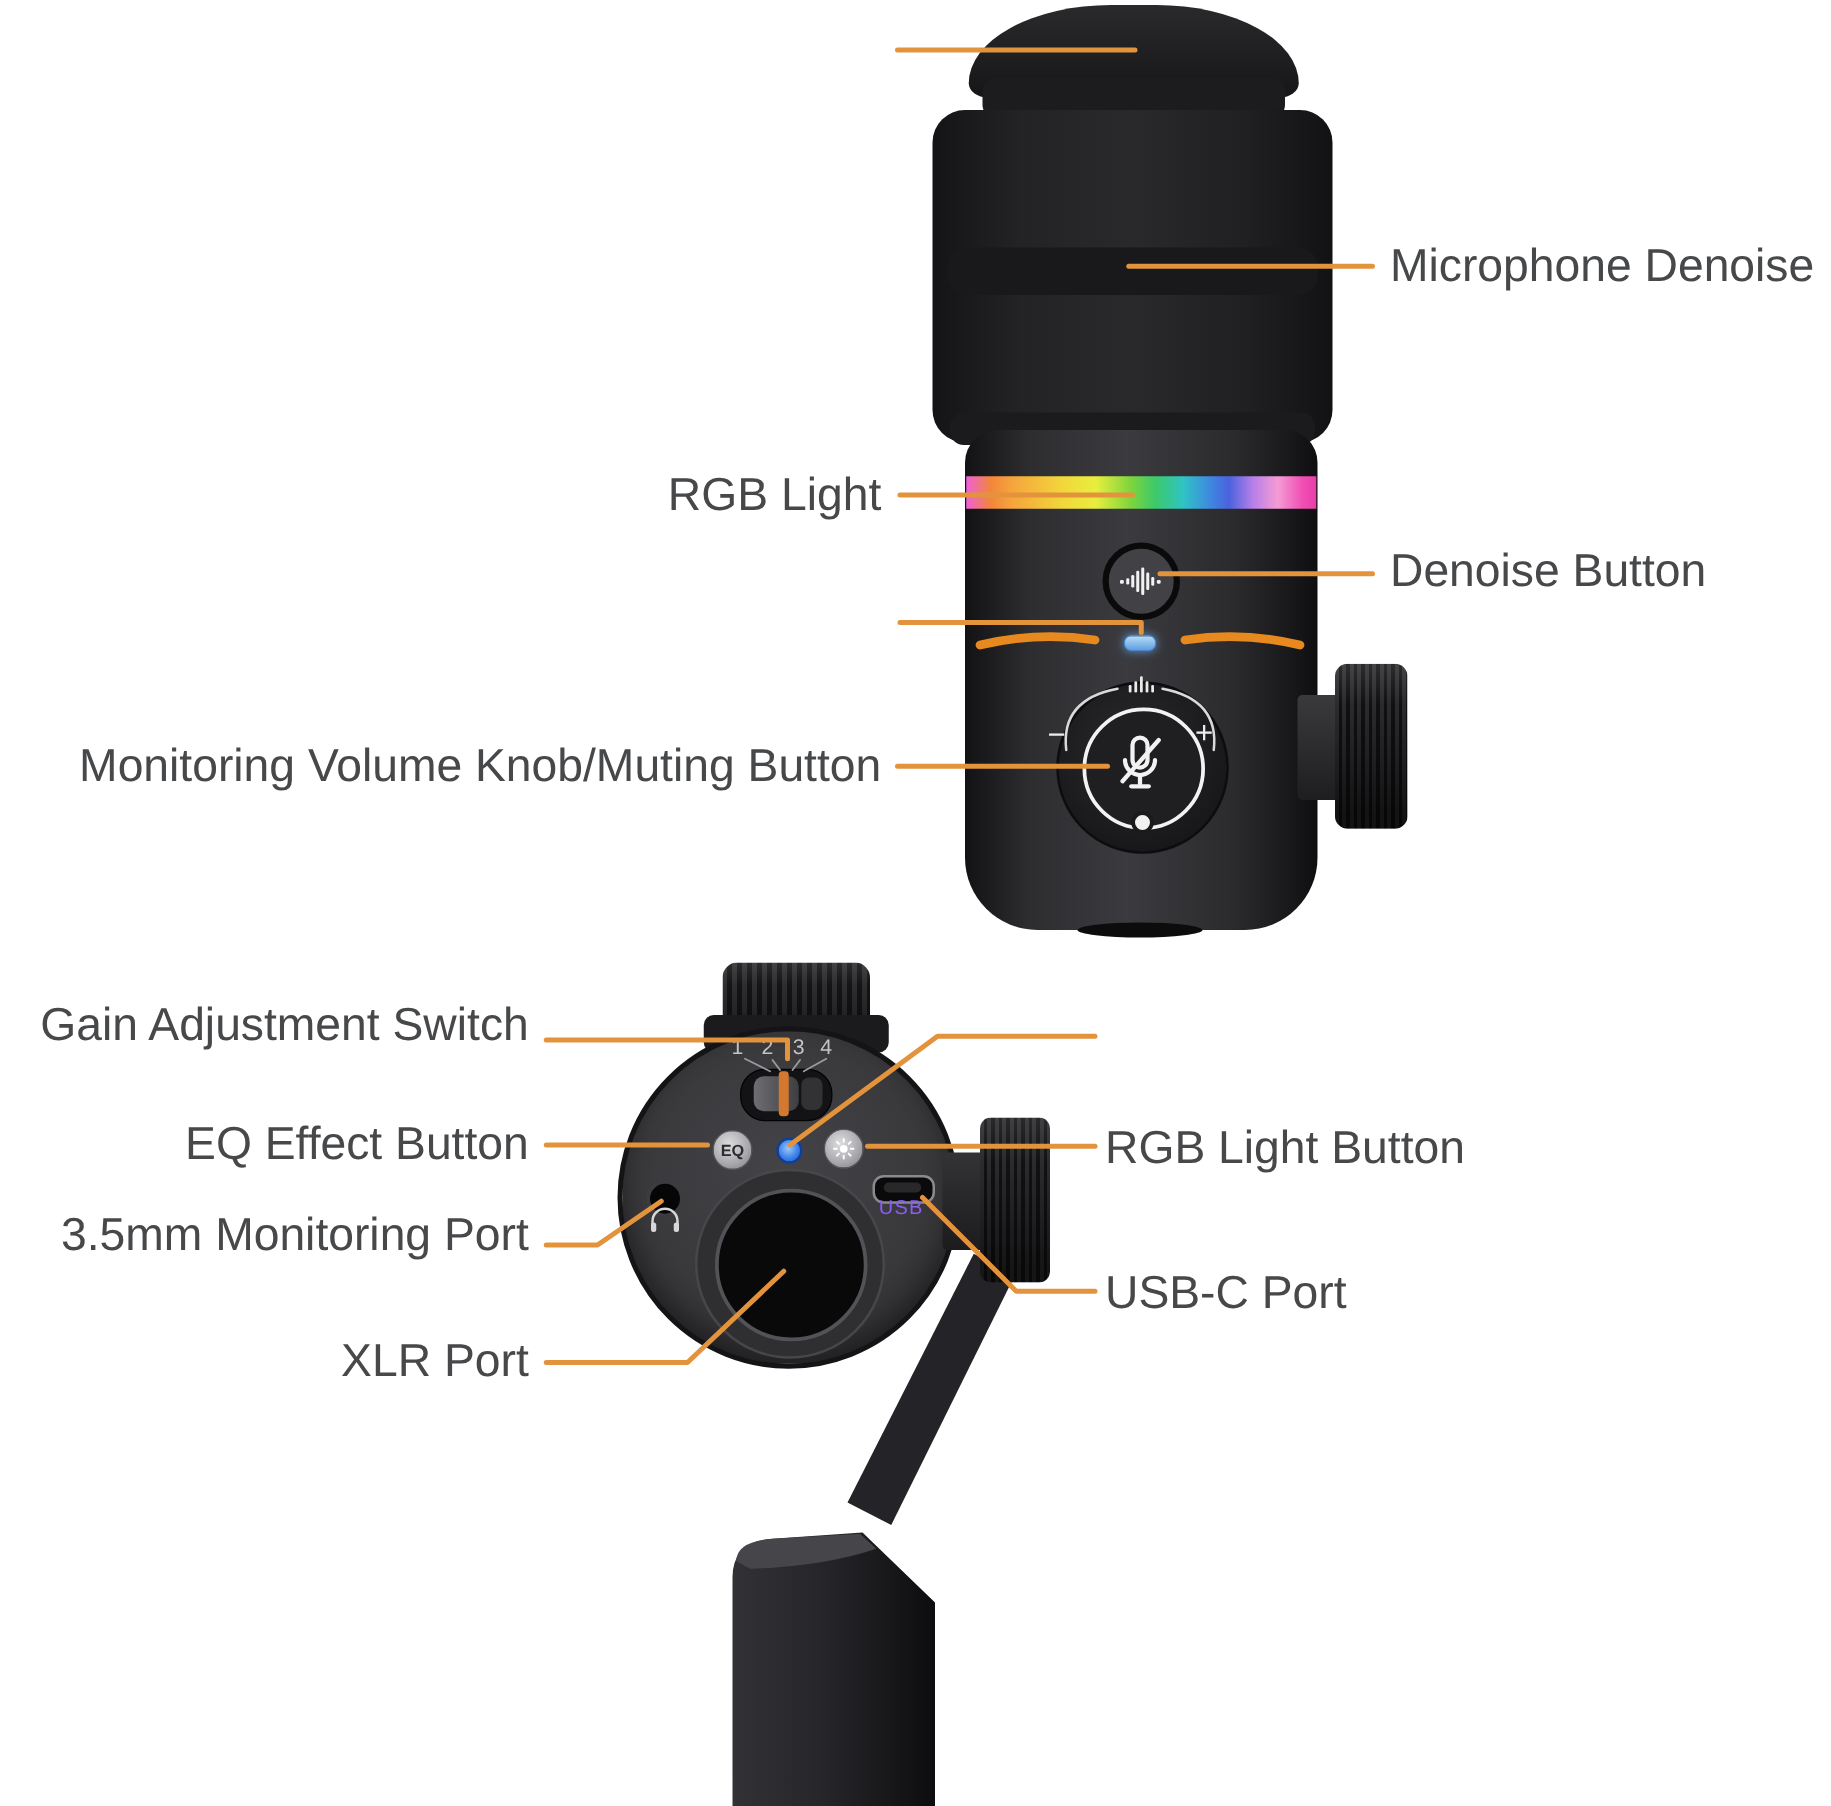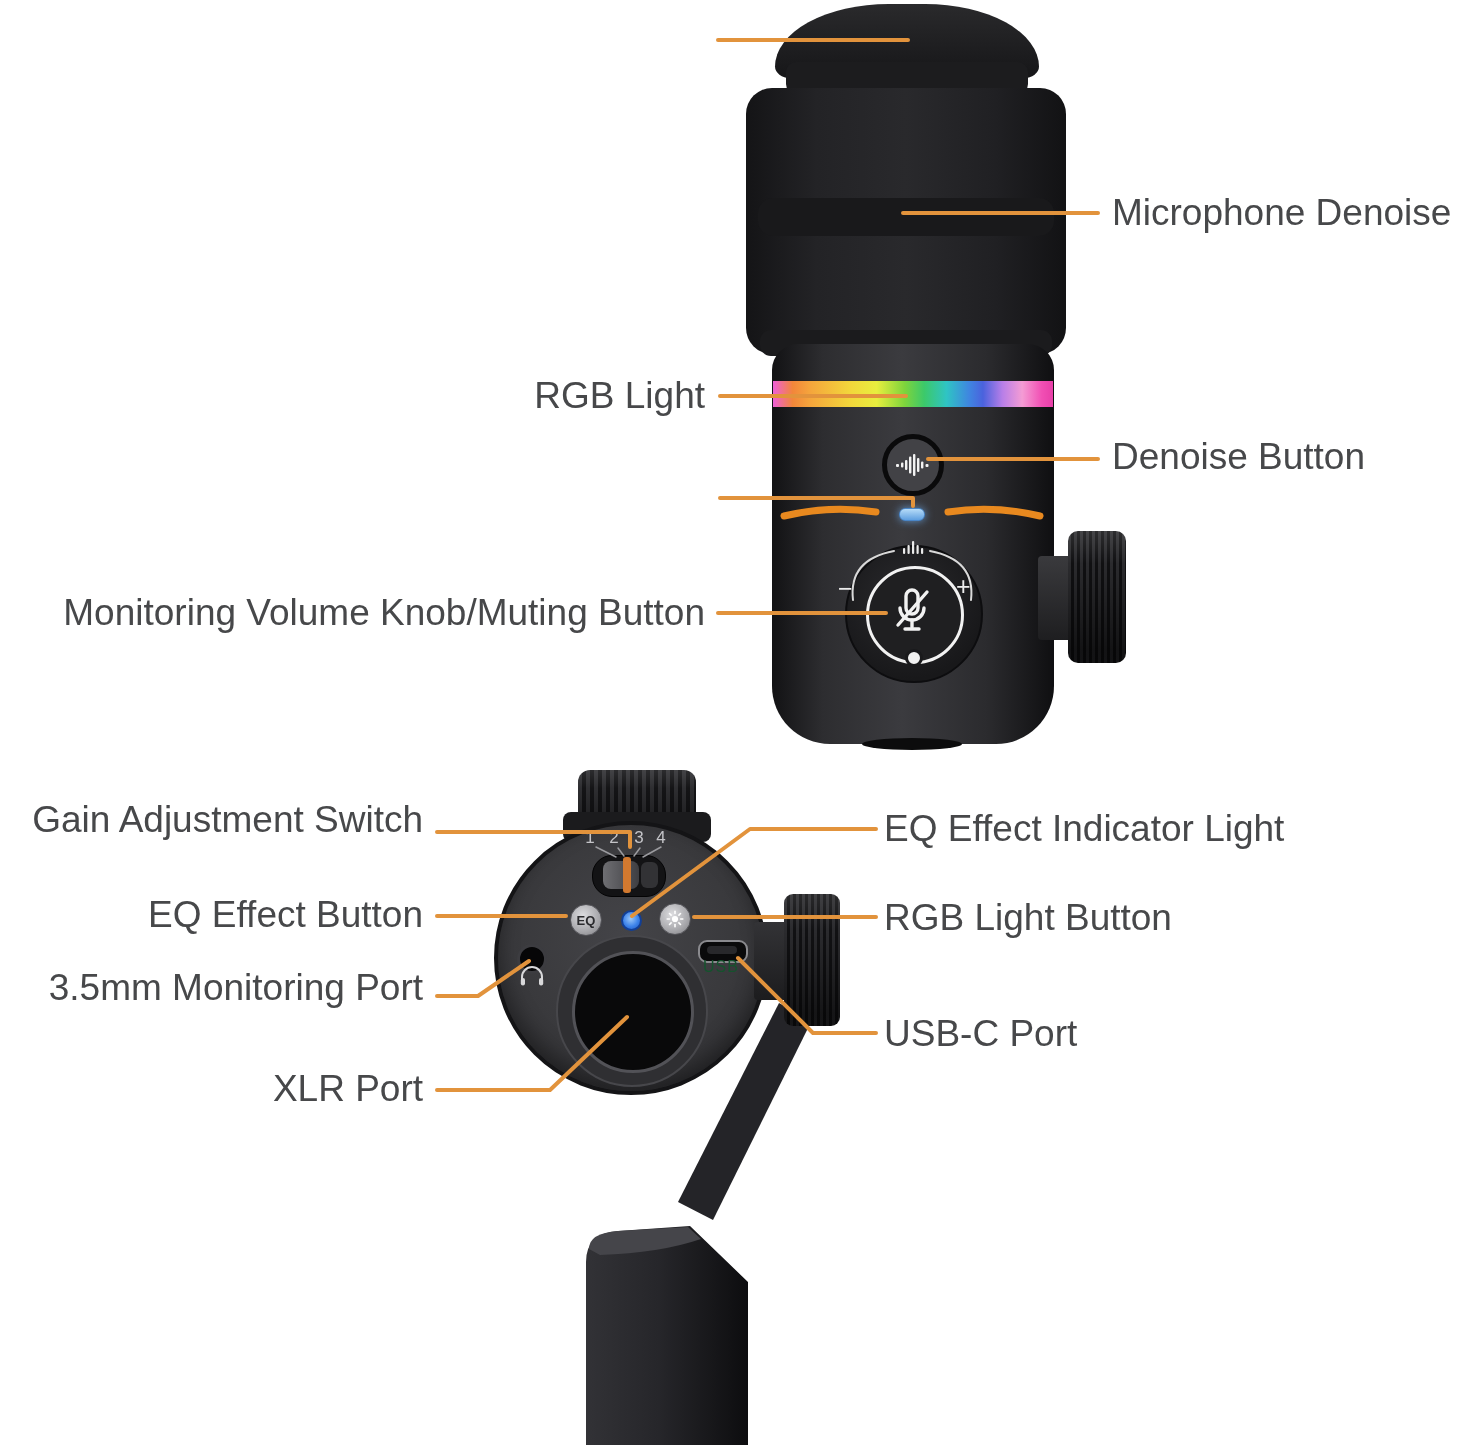--- a/index.html
+++ b/index.html
@@ -60,21 +60,21 @@
   .rgb-btn{left:659px;top:903px;}
   .eq-dot{left:621px;top:910px;width:17px;height:17px;border:2px solid #123f96;
         background:radial-gradient(circle at 45% 40%,#9cc8f8 0%,#3d83ea 55%,#1c55c0);}
   .port35{left:517px;top:944px;width:24px;height:24px;background:#060607;border:3px solid #3c3c40;}
   .xlr-recess{left:556px;top:935px;width:148px;height:148px;border:2px solid #47474b;background:#2f2f32;}
   .xlr-outer{left:572px;top:951px;width:116px;height:116px;border:3px solid #525257;background:#09090a;}
   .xlr-pin{position:absolute;width:12px;height:12px;border-radius:50%;border:2px solid #4e4e53;
         background:radial-gradient(circle at 50% 50%,#e8e8e8 0 1.6px,#1b1b1d 2.6px);}
   .usb-port{left:698px;top:940px;width:46px;height:19px;border-radius:9px;background:#0a0a0b;border:2px solid #8a8a8e;}
   .usb-slot{left:707px;top:946px;width:30px;height:8px;border-radius:4px;background:#28282b;}
-  .usb-label{left:697px;top:958px;width:48px;text-align:center;font-size:16px;color:#14532d;letter-spacing:1px;z-index:6;}
+  .usb-label{left:697px;top:958px;width:48px;text-align:center;font-size:16px;color:#8b5cf6;letter-spacing:1px;z-index:6;}
   .hp-icon{left:519px;top:964px;z-index:6;}
   .bs-hub{left:754px;top:922px;width:38px;height:78px;border-radius:4px;background:linear-gradient(180deg,#333336,#1c1c1e);}
   .bs-disc{left:784px;top:894px;width:56px;height:132px;border-radius:9px;
         background:linear-gradient(180deg,rgba(255,255,255,.10),rgba(0,0,0,0) 28%,rgba(0,0,0,.5) 90%),
                    repeating-linear-gradient(90deg,#2b2b2e 0 3px,#111113 3px 6px);}
   svg.overlay{position:absolute;left:0;top:0;z-index:50;pointer-events:none;}
   svg.stand{position:absolute;left:0;top:0;z-index:1;}
   .mic-part{z-index:2;}
 </style>
 </head>
@@ -195,21 +195,20 @@
 
   <div class="label ra" style="right:760px;top:375px;">RGB Light</div>
   <div class="label ra" style="right:760px;top:592px;margin-left:12px;">Monitoring Volume Knob/Muting Button</div>
   <div class="label" style="left:1112px;top:192px;">Microphone Denoise</div>
   <div class="label" style="left:1112px;top:436px;">Denoise Button</div>
 
   <div class="label ra" style="right:1042px;top:799px;">Gain Adjustment Switch</div>
   <div class="label ra" style="right:1042px;top:894px;">EQ Effect Button</div>
   <div class="label ra" style="right:1042px;top:967px;">3.5mm Monitoring Port</div>
   <div class="label ra" style="right:1042px;top:1068px;">XLR Port</div>
-  <div class="label" style="left:884px;top:808px;">EQ Effect Indicator Light</div>
   <div class="label" style="left:884px;top:897px;">RGB Light Button</div>
   <div class="label" style="left:884px;top:1013px;">USB-C Port</div>
 
   <svg class="overlay" width="1465" height="1445" viewBox="0 0 1465 1445">
 
     <g stroke="#d9d9d9" stroke-width="2" fill="none" stroke-linecap="round">
       <path d="M853,600 C850,574 862,557 894,551"></path>
       <path d="M971,600 C974,574 962,557 930,551"></path>
     </g>
     <g fill="#eaeaea">

